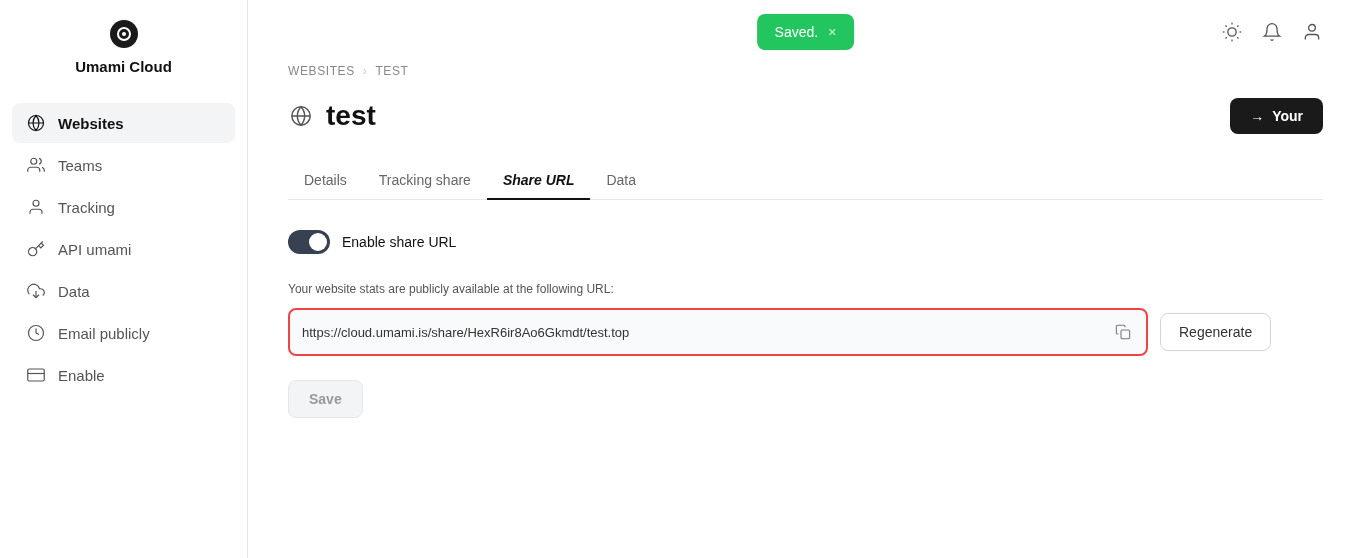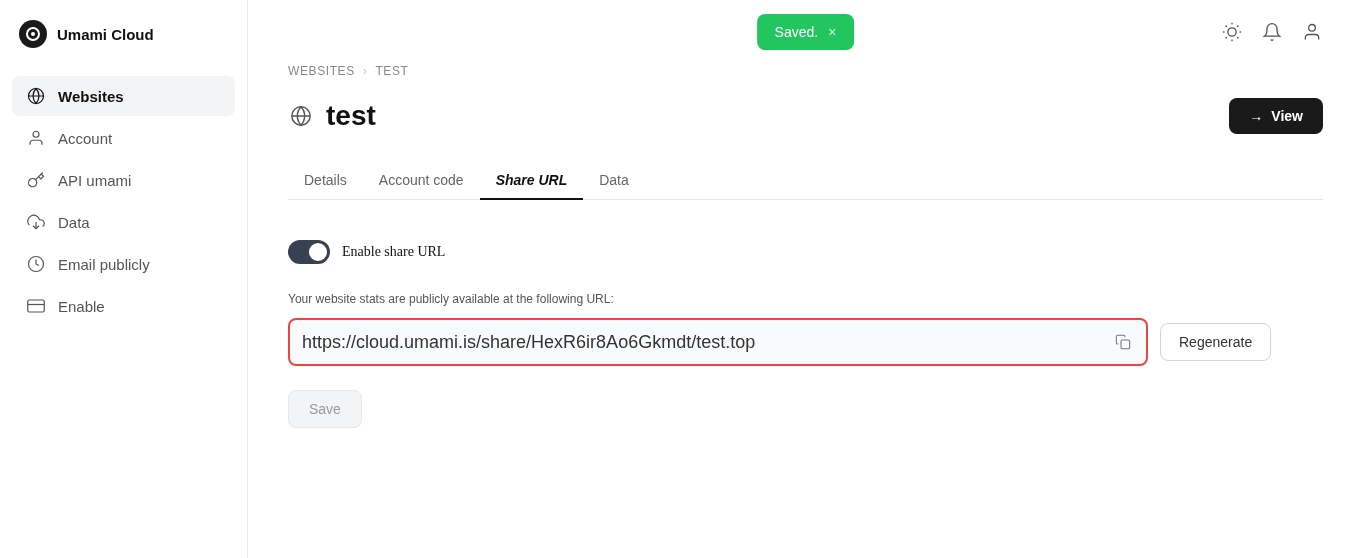--- a/index.html
+++ b/index.html
@@ -13,22 +13,23 @@
       border-right: 1px solid #e5e7eb;
       display: flex;
       flex-direction: column;
       padding: 0;
       height: 100%;
     }
     .sidebar-logo {
       display: flex;
       align-items: center;
       gap: 10px;
-      padding: 20px 19px;
-      cursor: pointer;
+      padding: 20px 28px;
+      cursor: pointer;
+      flex-direction: column;
     }
     .sidebar-logo-icon {
       width: 28px;
       height: 28px;
       background: #1a1a1a;
       border-radius: 50%;
       display: flex;
       align-items: center;
       justify-content: center;
     }
@@ -202,21 +203,21 @@
       cursor: pointer;
       display: flex;
       align-items: center;
       gap: 8px;
     }
 
     
     .tabs {
       display: flex;
       border-bottom: 1px solid #e5e7eb;
-      margin-bottom: 40px;
+      margin-bottom: 30px;
       gap: 0;
     }
     .tab {
       padding: 10px 16px;
       font-size: 14px;
       font-weight: 500;
       color: #666;
       cursor: pointer;
       border-bottom: 2px solid transparent;
       margin-bottom: -1px;
@@ -228,21 +229,20 @@
       border-bottom-color: #111;
       font-style: italic;
     }
 
     
     .toggle-row {
       display: flex;
       align-items: center;
       gap: 12px;
       margin-bottom: 28px;
-      font-family: Liberation Serif, serif;
     }
     .toggle-switch {
       width: 42px;
       height: 24px;
       background: #374151;
       border-radius: 12px;
       position: relative;
       cursor: pointer;
       flex-shrink: 0;
     }
@@ -285,21 +285,21 @@
       border-radius: 8px;
       background: #f9fafb;
       padding: 0 12px;
       height: 48px;
       max-width: 860px;
     }
     .url-input {
       flex: 1;
       border: none;
       background: transparent;
-      font-size: 18px;
+      font-size: 13px;
       color: #333;
       outline: none;
     }
     .url-copy-icon {
       width: 22px;
       height: 22px;
       display: flex;
       align-items: center;
       justify-content: center;
       cursor: pointer;
@@ -325,21 +325,21 @@
       white-space: nowrap;
     }
 
     
     .save-button {
       background: #f3f4f6;
       border: 1px solid #e5e7eb;
       border-radius: 8px;
       padding: 10px 20px;
       font-size: 14px;
-      font-weight: 400;
+      font-weight: 700;
       color: #999;
       cursor: not-allowed;
     }
   </style>
 </head>
 <body>
 
 <aside class="sidebar">
   <div class="sidebar-logo">
     <div class="sidebar-logo-icon">
@@ -356,29 +356,39 @@
     <div class="sidebar-item active">
       <span class="sidebar-item-icon">
         <svg viewBox="0 0 24 24">
             <circle cx="12" cy="12" r="10"></circle>
             <path d="M2 12h20M12 2a15.3 15.3 0 0 1 4 10 15.3 15.3 0 0 1-4 10A15.3 15.3 0 0 1 8 12a15.3 15.3 0 0 1 4-10z"></path>
           </svg>
       </span>
       <span>Websites</span>
     </div>
 
+    <div class="sidebar-item">
+      <span class="sidebar-item-icon">
+        <svg viewBox="0 0 24 24">
+            <path d="M17 21v-2a4 4 0 0 0-4-4H5a4 4 0 0 0-4 4v2"></path>
+            <circle cx="9" cy="7" r="4"></circle>
+            <path d="M23 21v-2a4 4 0 0 0-3-3.87M16 3.13a4 4 0 0 1 0 7.75"></path>
+          </svg>
+      </span>
+      <span>Teams</span>
+    </div>
 
     <div class="sidebar-item">
       <span class="sidebar-item-icon">
         <svg viewBox="0 0 24 24">
             <path d="M20 21v-2a4 4 0 0 0-4-4H8a4 4 0 0 0-4 4v2"></path>
             <circle cx="12" cy="7" r="4"></circle>
           </svg>
       </span>
-      <span>Account</span>
+      <span>Tracking</span>
     </div>
 
     <div class="sidebar-item">
       <span class="sidebar-item-icon">
         <svg viewBox="0 0 24 24">
             <path d="M21 2l-2 2m-7.61 7.61a5.5 5.5 0 1 1-7.778 7.778 5.5 5.5 0 0 1 7.777-7.777zm0 0L15.5 7.5m0 0l3 3L22 7l-3-3m-3.5 3.5L19 4"></path>
           </svg>
       </span>
       <span>API umami</span>
     </div>
@@ -469,31 +479,31 @@
         <div class="page-title-icon">
           <svg viewBox="0 0 24 24">
               <circle cx="12" cy="12" r="10"></circle>
               <path d="M2 12h20M12 2a15.3 15.3 0 0 1 4 10 15.3 15.3 0 0 1-4 10A15.3 15.3 0 0 1 8 12a15.3 15.3 0 0 1 4-10z"></path>
             </svg>
         </div>
         <h1 class="page-title">test</h1>
       </div>
       <button class="view-button">
         <span>→</span>
-        <span>View</span>
+        <span>Your</span>
       </button>
     </div>
 
     
     <div class="tabs">
       <div class="tab">
         <span>Details</span>
       </div>
       <div class="tab">
-        <span>Account code</span>
+        <span>Tracking share</span>
       </div>
       <div class="tab active">
         <span>Share URL</span>
       </div>
       <div class="tab">
         <span>Data</span>
       </div>
     </div>
 
     

